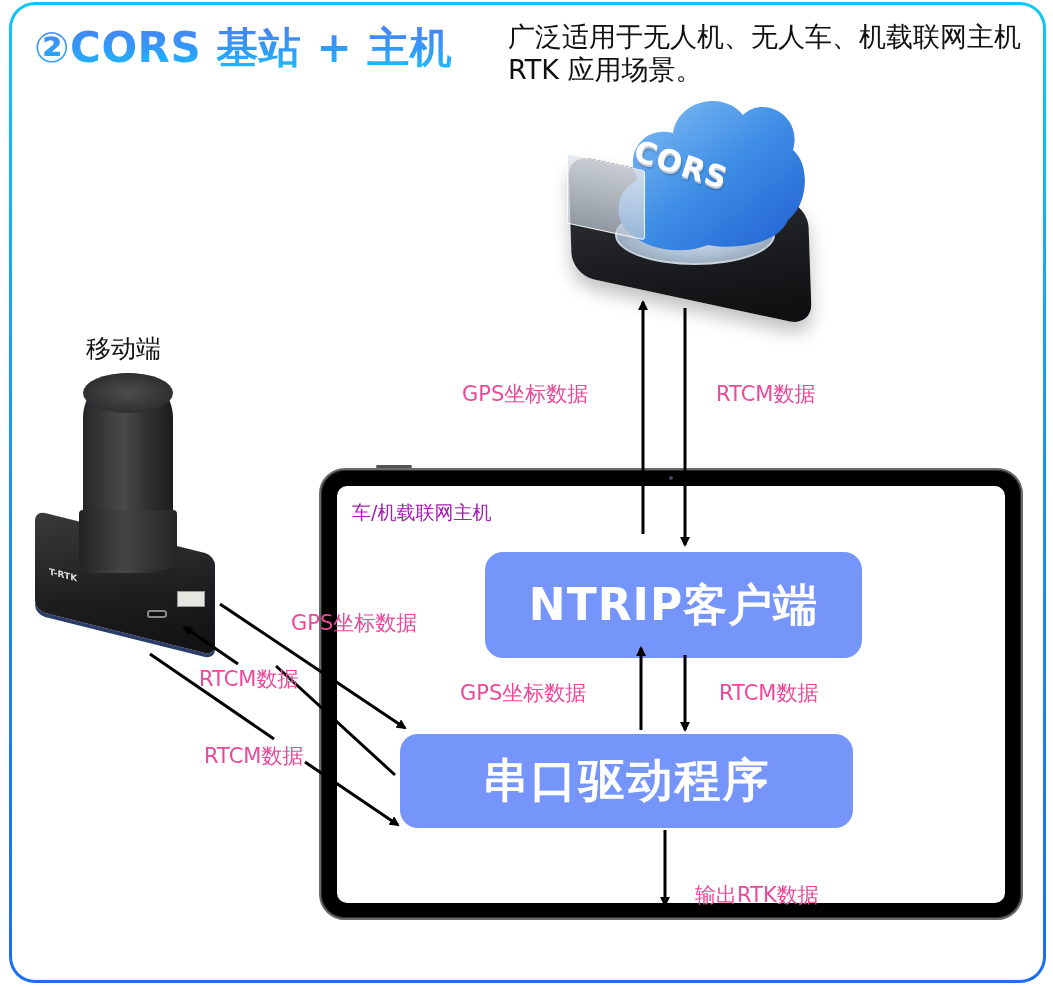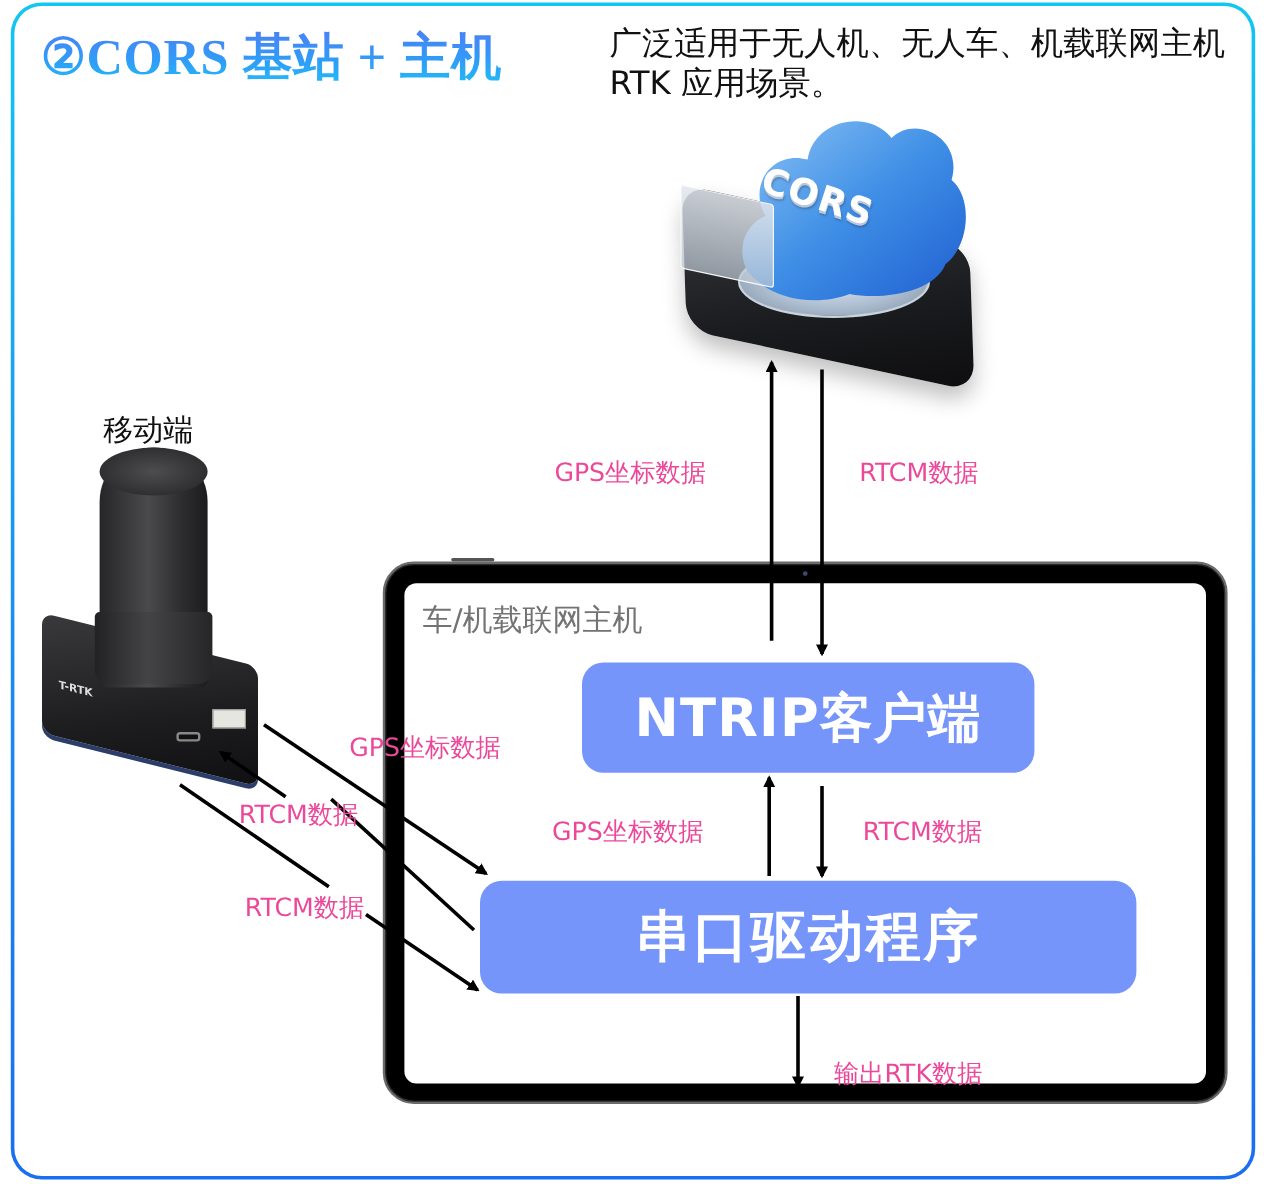--- a/index.html
+++ b/index.html
@@ -12,21 +12,20 @@
     background: linear-gradient(180deg, #12c6f2 0%, #1a8cf0 55%, #1a6ef0 100%);
   }
   .outer-inner { width: 100%; height: 100%; background: #fff; border-radius: 23px; }
 
   .title {
     position: absolute; left: 34px; top: 20px;
     font-size: 42px; font-weight: bold; letter-spacing: 0.5px;
     background: linear-gradient(180deg, #4f7cf5 0%, #2f9df7 55%, #1ec3f7 100%);
     -webkit-background-clip: text; background-clip: text; color: transparent;
     white-space: nowrap;
-    font-family: Liberation Serif, serif;
   }
   .subtitle {
     position: absolute; left: 508px; top: 20px; width: 520px;
     font-size: 27px; line-height: 33px; color: #111; font-weight: normal;
   }
 
   
   .cors-illustration { position: absolute; left: 555px; top: 85px; width: 270px; height: 225px; }
   .cors-base {
     position: absolute; left: 15px; top: 95px; width: 240px; height: 120px;
@@ -52,21 +51,21 @@
   }
   .cors-label {
     position: absolute; left: 78px; top: 62px;
     font-size: 30px; font-weight: bold; color: #fff;
     transform: rotate(18deg);
     text-shadow: 1px 2px 0 #b9c8dc, 2px 3px 2px rgba(0,0,0,0.25);
     letter-spacing: 1px;
   }
 
   
-  .mobile-label { position: absolute; left: 86px; top: 342px; font-size: 25px; color: #111; font-family: Liberation Serif, serif; }
+  .mobile-label { position: absolute; left: 86px; top: 332px; font-size: 25px; color: #111; font-family: Liberation Serif, serif; }
   .mobile-device { position: absolute; left: 35px; top: 365px; width: 190px; height: 275px; }
   .dev-box {
     position: absolute; left: 0; top: 168px; width: 180px; height: 100px;
     background: linear-gradient(160deg, #3a3a3c 0%, #1d1d1f 60%, #101012 100%);
     border-radius: 10px; transform: skewY(14deg);
     box-shadow: 0 4px 0 #2c3d6a;
   }
   .dev-antenna {
     position: absolute; left: 48px; top: 8px; width: 90px; height: 200px;
     background: linear-gradient(90deg, #262628 0%, #4a4a4c 45%, #2e2e30 75%, #1c1c1e 100%);
@@ -92,30 +91,30 @@
     background: #000; border-radius: 26px;
     border: 2px solid #6a6a6a;
     box-shadow: inset 0 0 0 1px #2a2a2a;
   }
   .host-screen {
     position: absolute; left: 337px; top: 486px; width: 668px; height: 417px;
     background: #fff; border-radius: 10px;
   }
   .host-camera { position: absolute; left: 669px; top: 476px; width: 4px; height: 4px; border-radius: 50%; background: #3a4a66; }
   .host-side-btn { position: absolute; left: 376px; top: 465px; width: 36px; height: 3px; background: #555; border-radius: 2px; }
-  .host-label { position: absolute; left: 352px; top: 500px; font-size: 25px; color: #737373; }
+  .host-label { position: absolute; left: 352px; top: 500px; font-size: 19px; color: #a21caf; }
 
   .ntrip-box {
-    position: absolute; left: 485px; top: 552px; width: 377px; height: 92px;
+    position: absolute; left: 485px; top: 552px; width: 377px; height: 106px;
     background: #7595fb; border-radius: 18px;
     display: flex; align-items: center; justify-content: center;
   }
   .ntrip-text { color: #fff; font-size: 44px; font-weight: bold; letter-spacing: 1px; }
   .serial-box {
-    position: absolute; left: 400px; top: 734px; width: 547px; height: 94px;
+    position: absolute; left: 400px; top: 734px; width: 453px; height: 94px;
     background: #7595fb; border-radius: 18px;
     display: flex; align-items: center; justify-content: center;
   }
   .serial-text { color: #fff; font-size: 46px; font-weight: bold; letter-spacing: 2px; }
 
   .flow-label { position: absolute; font-size: 21px; color: #ec4899; white-space: nowrap; }
 
   svg.arrows { position: absolute; left: 0; top: 0; width: 1053px; height: 987px; pointer-events: none; }
 </style>
 </head>

